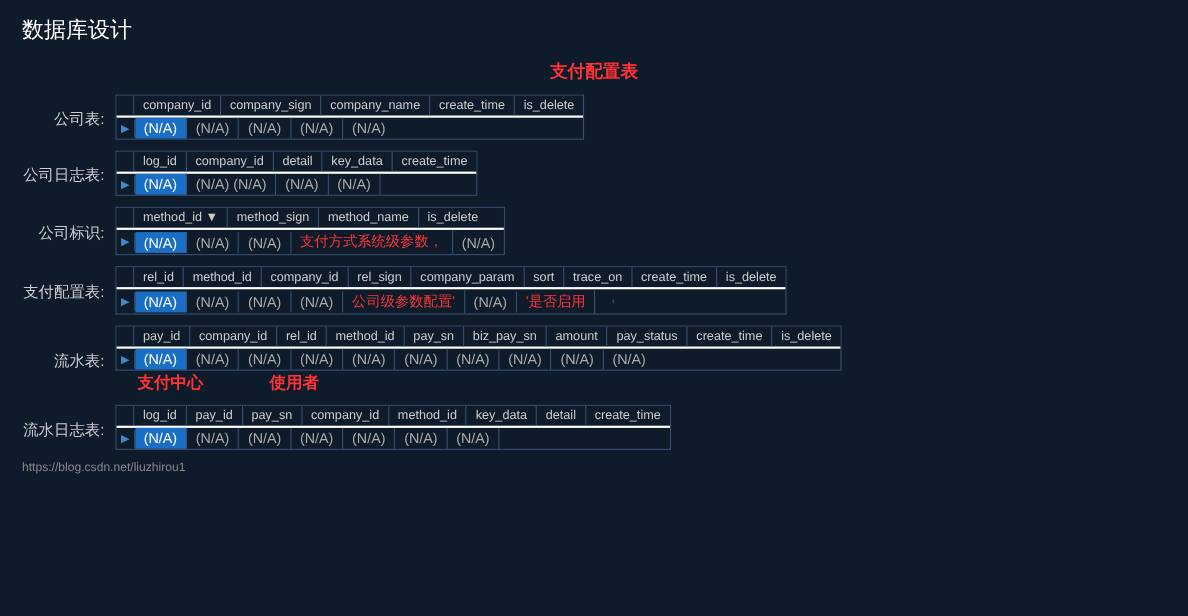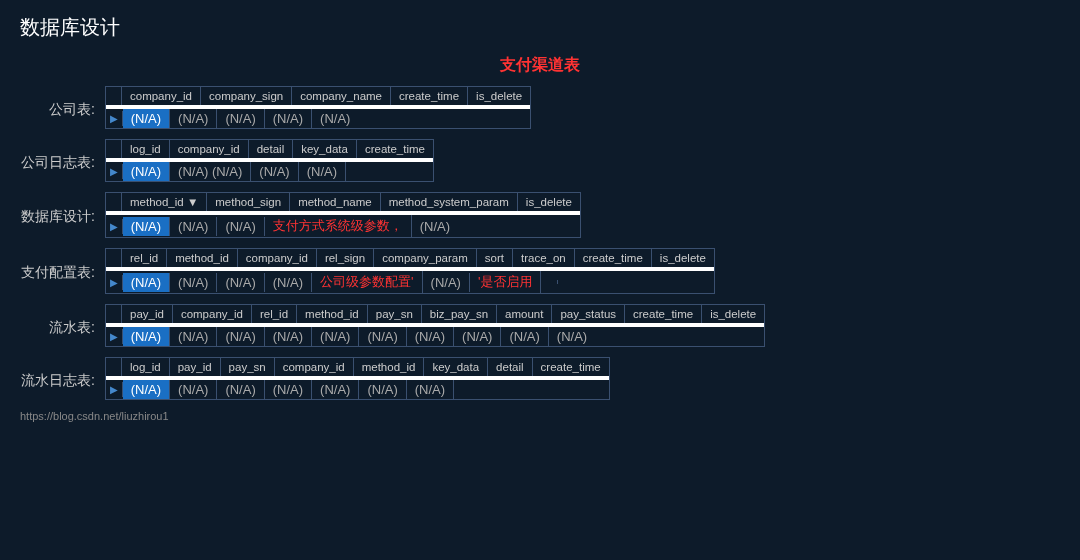--- a/index.html
+++ b/index.html
@@ -38,21 +38,21 @@
       padding-right: 10px;
     }
     .db-table {
       border: 1px solid #3a5070;
       background: #0d1b2a;
       min-width: 300px;
     }
     .db-table-header {
       display: flex;
       background: #0d1b2a;
-      border-bottom: 4px solid #ffffff;
+      border-bottom: 2px solid #ffffff;
     }
     .db-table-header .col-header {
       color: #cccccc;
       font-size: 11.5px;
       padding: 3px 8px;
       border-right: 1px solid #3a5070;
       white-space: nowrap;
     }
     .db-table-header .col-header:last-child {
       border-right: none;
@@ -99,21 +99,21 @@
       color: #888888;
       font-size: 11px;
       margin-top: 8px;
     }
   </style>
 </head>
 <body>
 
 <div class="page-title">数据库设计</div>
 
-<div class="center-label">支付渠道表</div>
+<div class="center-label">支付配置表</div>
 
 <div id="tables-container">
     <div class="table-section">
       <div class="table-label">公司表:</div>
       <div>
         <div class="db-table">
           <div class="db-table-header">
             <div class="col-header" style="min-width: 16px; padding: 3px 4px;"></div>
             <div class="col-header">company_id</div>
             <div class="col-header">company_sign</div>
@@ -149,29 +149,28 @@
             <div class="col-cell highlighted">(N/A)</div>
             <div class="col-cell">(N/A)  (N/A)</div>
             <div class="col-cell">(N/A)</div>
             <div class="col-cell">(N/A)</div>
             <div class="col-cell"></div>
           </div>
         </div>
       </div>
     </div>
     <div class="table-section">
-      <div class="table-label">数据库设计:</div>
+      <div class="table-label">公司标识:</div>
       <div>
         <div class="db-table">
           <div class="db-table-header">
             <div class="col-header" style="min-width: 16px; padding: 3px 4px;"></div>
             <div class="col-header">method_id ▼</div>
             <div class="col-header">method_sign</div>
             <div class="col-header">method_name</div>
-            <div class="col-header">method_system_param</div>
             <div class="col-header">is_delete</div>
           </div>
           <div class="db-table-row">
             <div class="arrow-cell" style="font-size: 10px;">▶</div>
             <div class="col-cell highlighted">(N/A)</div>
             <div class="col-cell">(N/A)</div>
             <div class="col-cell">(N/A)</div>
             <div class="col-cell red-text">支付方式系统级参数，</div>
             <div class="col-cell">(N/A)</div>
           </div>
@@ -233,20 +232,24 @@
             <div class="col-cell">(N/A)</div>
             <div class="col-cell">(N/A)</div>
             <div class="col-cell">(N/A)</div>
             <div class="col-cell">(N/A)</div>
             <div class="col-cell">(N/A)</div>
             <div class="col-cell">(N/A)</div>
             <div class="col-cell">(N/A)</div>
             <div class="col-cell">(N/A)</div>
           </div>
         </div>
+        <div class="center-annotations">
+          <span class="annotation-red">支付中心</span>
+          <span class="annotation-red">使用者</span>
+        </div>
       </div>
     </div>
     <div class="table-section">
       <div class="table-label">流水日志表:</div>
       <div>
         <div class="db-table">
           <div class="db-table-header">
             <div class="col-header" style="min-width: 16px; padding: 3px 4px;"></div>
             <div class="col-header">log_id</div>
             <div class="col-header">pay_id</div>

